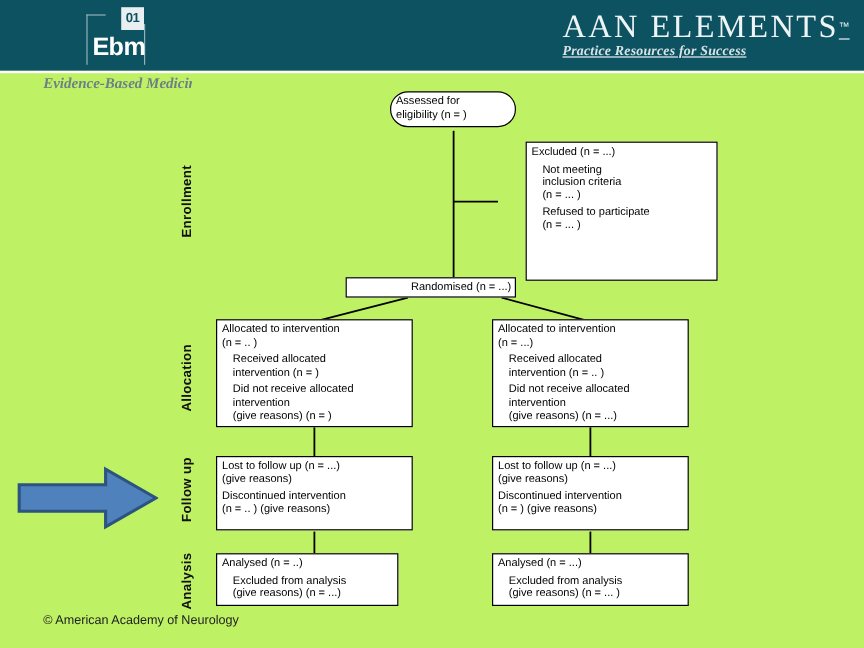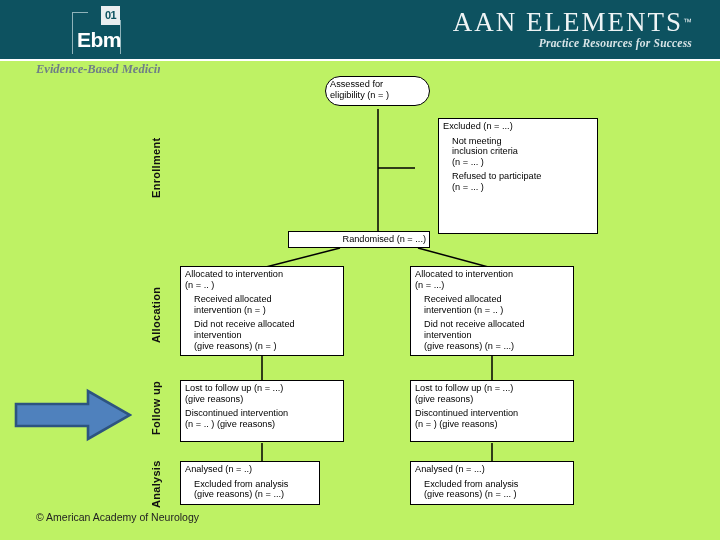--- a/index.html
+++ b/index.html
@@ -49,23 +49,24 @@
     font-family: "Liberation Sans", sans-serif;
   }
   #ebm-logo .ebm-word {
     position: absolute; left: 5px; top: 22px;
     color: #ffffff;
     font-size: 21px; font-weight: bold;
     letter-spacing: -0.5px;
     font-family: "Liberation Sans", sans-serif;
   }
   #aan-logo {
-    position: absolute; right: 28px; top: 8px;
-    text-align: right;
+    position: absolute; right: 12px; top: 8px;
+    text-align: left;
     color: #e8f0f2;
+    text-decoration: underline;
   }
   #aan-logo .aan-main {
     font-family: "Liberation Serif", serif;
     font-size: 27px;
     letter-spacing: 2.0px;
     line-height: 28px;
     color: #eef4f5;
     display: inline-block;
   }
   #aan-logo .aan-tm {
@@ -280,21 +281,21 @@
       <div class="ln">Lost to follow up (n = ...)</div>
       <div class="ln">(give reasons)</div>
     </div>
     <div class="gap"></div>
     <div>
       <div class="ln">Discontinued intervention</div>
       <div class="ln">(n =      ) (give reasons)</div>
     </div>
   </div>
 
-  <div class="fbox" style="left:180px; top:461px; width:140px; height:44px;">
+  <div class="fbox" style="left:180px; top:461px; width:152px; height:44px;">
     <div class="ln">Analysed (n = ..)</div>
     <div class="gap"></div>
     <div class="sub">
       <div class="ln">Excluded from analysis</div>
       <div class="ln">(give reasons) (n = ...)</div>
     </div>
   </div>
 
   <div class="fbox" style="left:410px; top:461px; width:164px; height:44px;">
     <div class="ln">Analysed (n = ...)</div>

